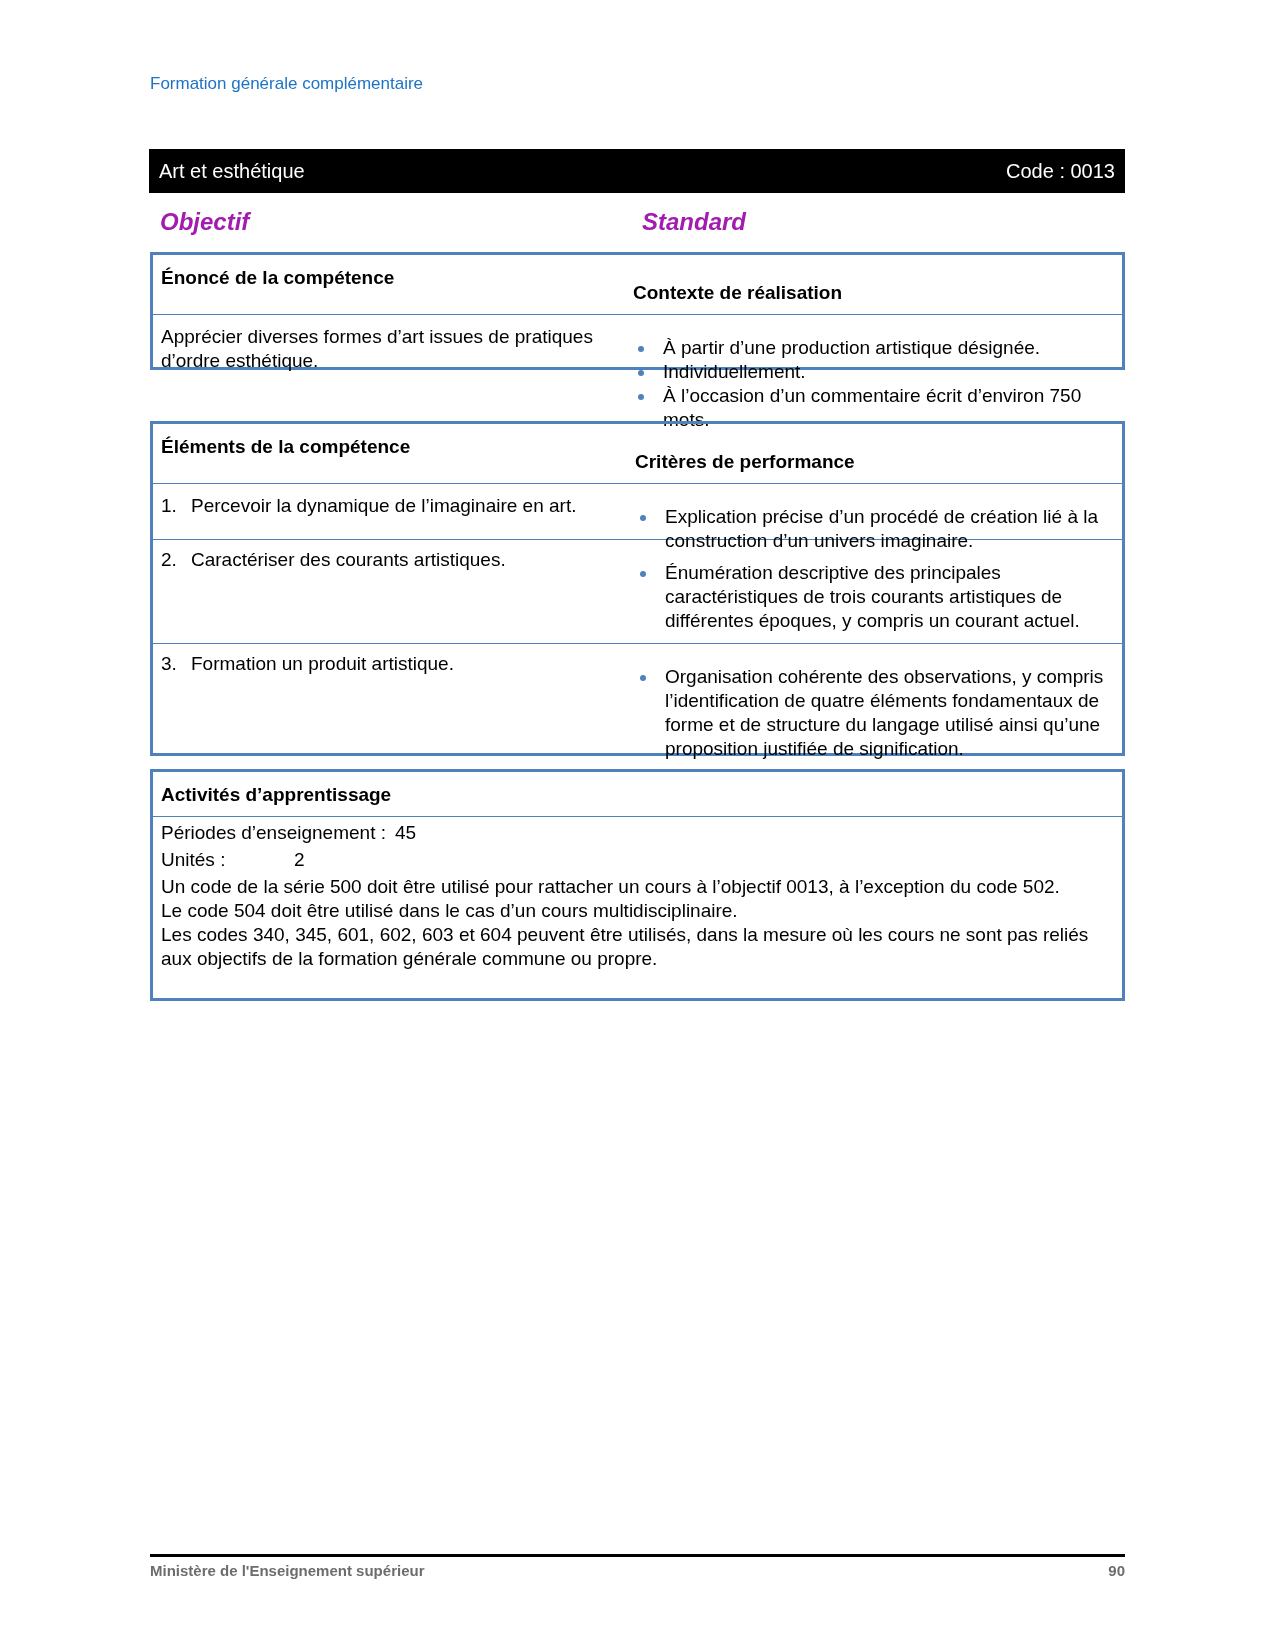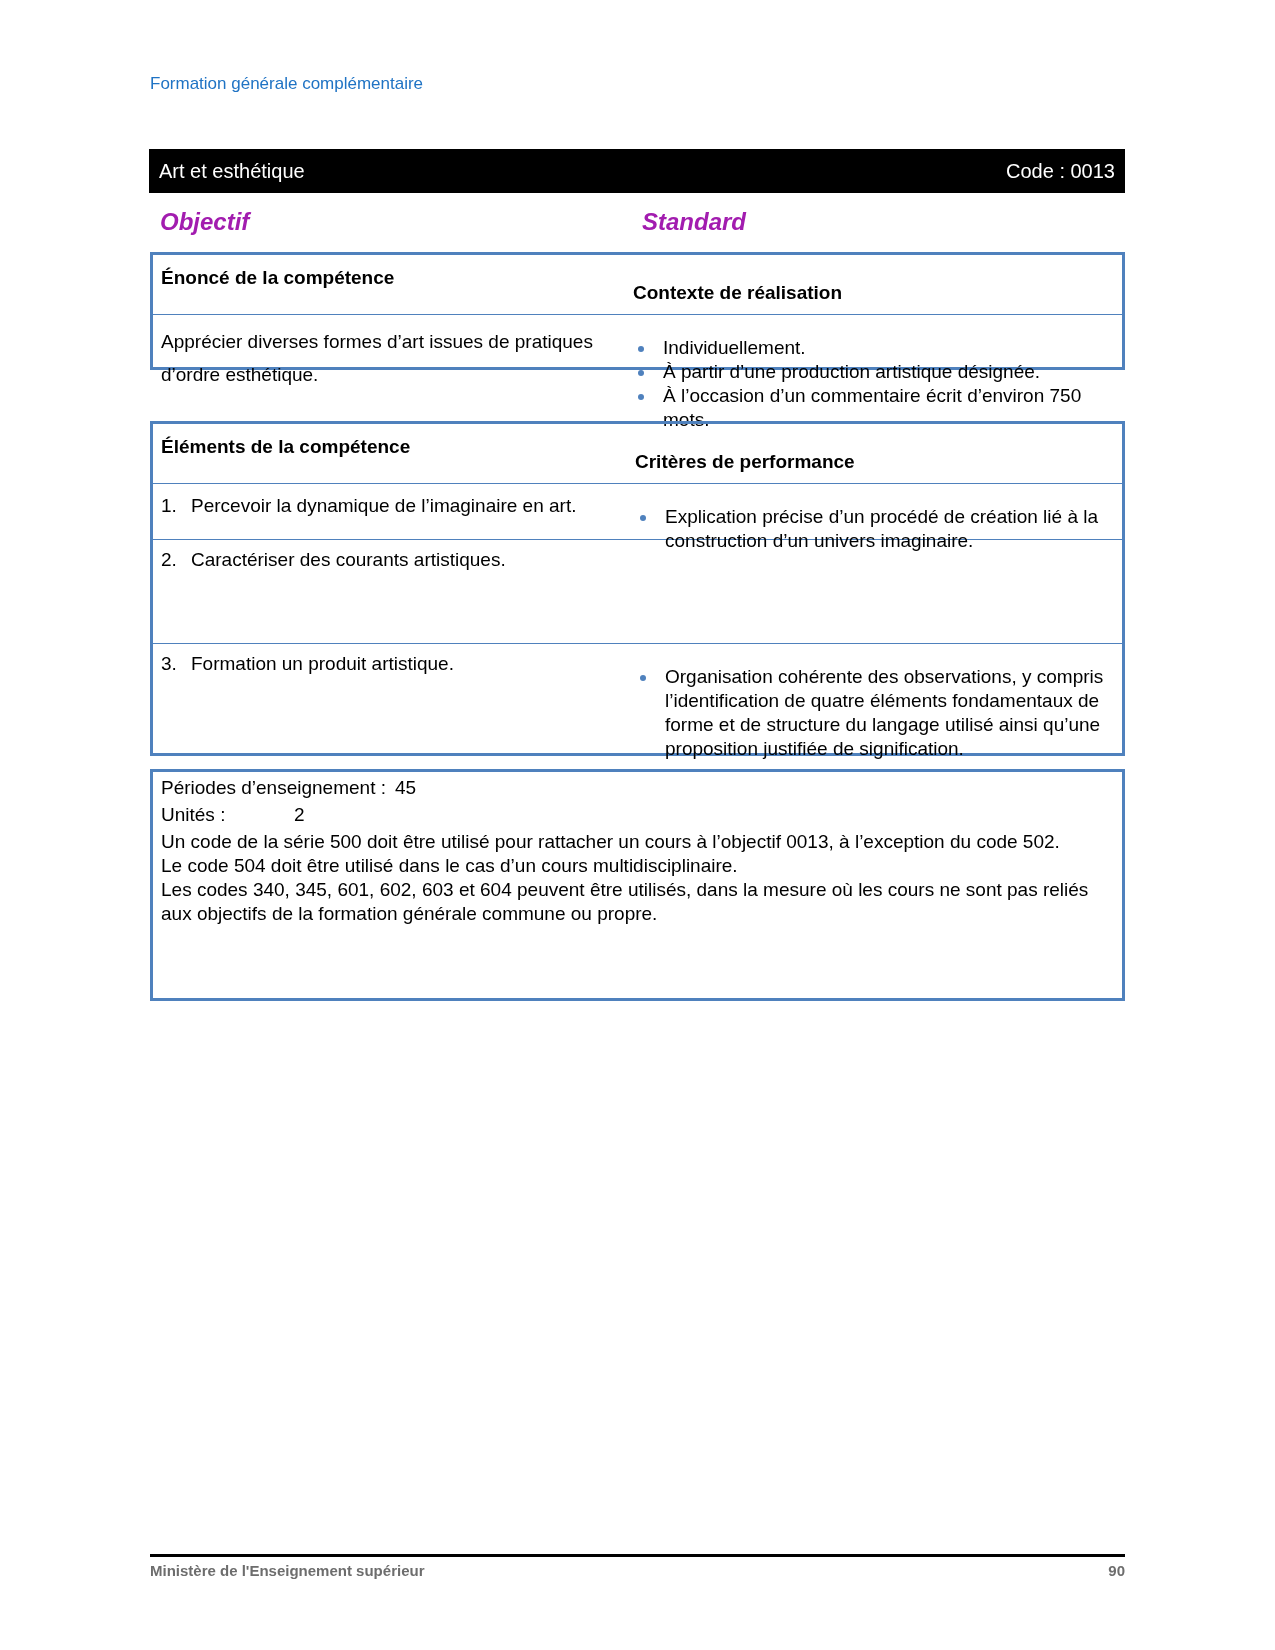--- a/index.html
+++ b/index.html
@@ -12,21 +12,21 @@
     .row:first-child { border-top:none; }
     .hdr { font-weight:bold; }
     .col-l { width:475px; padding:6px 8px; box-sizing:border-box; }
     .col-r { flex:1; padding:6px 8px; box-sizing:border-box;margin-top:15px; }
     .hdr .col-l, .hdr .col-r { padding-top:12px; padding-bottom:10px; }
     ul.bl { list-style:none; margin:0; padding:0; }
     ul.bl li { position:relative; padding-left:30px; line-height:24px; }
     ul.bl li::before { content:""; position:absolute; left:5px; top:10px; width:6px; height:6px; border-radius:50%; background:#4f81bd; }
     .num { display:flex; line-height:24px; }
     .num .n { width:30px; }
-    .txt { line-height:33px; }
+    .txt { line-height:24px; }
     .act-line { display:flex; line-height:24px; }
     .act-label { width:133px; }
     .footer-rule { position:absolute; left:150px; top:1554px; width:975px; height:3px; background:#000; }
     .footer-left { position:absolute; left:150px; top:1562px; font-size:15px; font-weight:bold; color:#6d6d6d; }
     .footer-right { position:absolute; right:150px; top:1562px; font-size:15px; font-weight:bold; color:#6d6d6d; }
   </style>
 </head>
 <body>
 
 <div class="running-head">Formation générale complémentaire</div>
@@ -41,22 +41,22 @@
 
 <div class="box" style="top:252px; height:118px;">
   <div class="row hdr">
     <div class="col-l">Énoncé de la compétence</div>
     <div class="col-r" style="padding-left:5px;">Contexte de réalisation</div>
   </div>
   <div class="row">
     <div class="col-l txt" style="padding-top:10px;">Apprécier diverses formes d’art issues de pratiques d’ordre esthétique.</div>
     <div class="col-r" style="padding-top:6px; padding-left:5px;">
       <ul class="bl">
+        <li>À partir d’une production artistique désignée.</li>
         <li>Individuellement.</li>
-        <li>À partir d’une production artistique désignée.</li>
         <li>À l’occasion d’un commentaire écrit d’environ 750 mots.</li>
       </ul>
     </div>
   </div>
 </div>
 
 <div class="box" style="top:421px; height:335px;">
   <div class="row hdr">
     <div class="col-l">Éléments de la compétence</div>
     <div class="col-r" style="padding-left:7px;">Critères de performance</div>
@@ -70,35 +70,43 @@
         <ul class="bl">
           <li>Explication précise d’un procédé de création lié à la construction d’un univers imaginaire.</li>
         </ul>
       </div>
   </div>
   <div class="row" style="height:103px;">
     <div class="col-l num" style="padding-top:8px;">
         <span class="n">2.</span>
         <span>Caractériser des courants artistiques.</span>
       </div>
+    <div class="col-r" style="padding-left:7px;">
+        <ul class="bl">
+          <li>Énumération descriptive des principales caractéristiques de trois courants artistiques de différentes époques, y compris un courant actuel.</li>
+        </ul>
+      </div>
   </div>
   <div class="row" style="flex:1;">
     <div class="col-l num" style="padding-top:8px;">
         <span class="n">3.</span>
         <span>Formation un produit artistique.</span>
       </div>
     <div class="col-r" style="padding-left:7px;">
         <ul class="bl">
           <li>Organisation cohérente des observations, y compris l’identification de quatre éléments fondamentaux de forme et de structure du langage utilisé ainsi qu’une proposition justifiée de signification.</li>
         </ul>
       </div>
   </div>
 </div>
 
 <div class="box" style="top:769px; height:232px;">
+  <div class="row hdr">
+    <div class="col-l" style="width:100%;">Activités d’apprentissage</div>
+  </div>
   <div class="row">
     <div style="padding:4px 8px; width:100%; box-sizing:border-box;">
       <div class="act-line" style="margin-bottom:3px;">
           <span>Périodes d’enseignement :</span>
           <span style="margin-left:9px;">45</span>
         </div>
       <div class="act-line" style="margin-bottom:3px;">
           <span class="act-label">Unités :</span>
           <span>2</span>
         </div>

